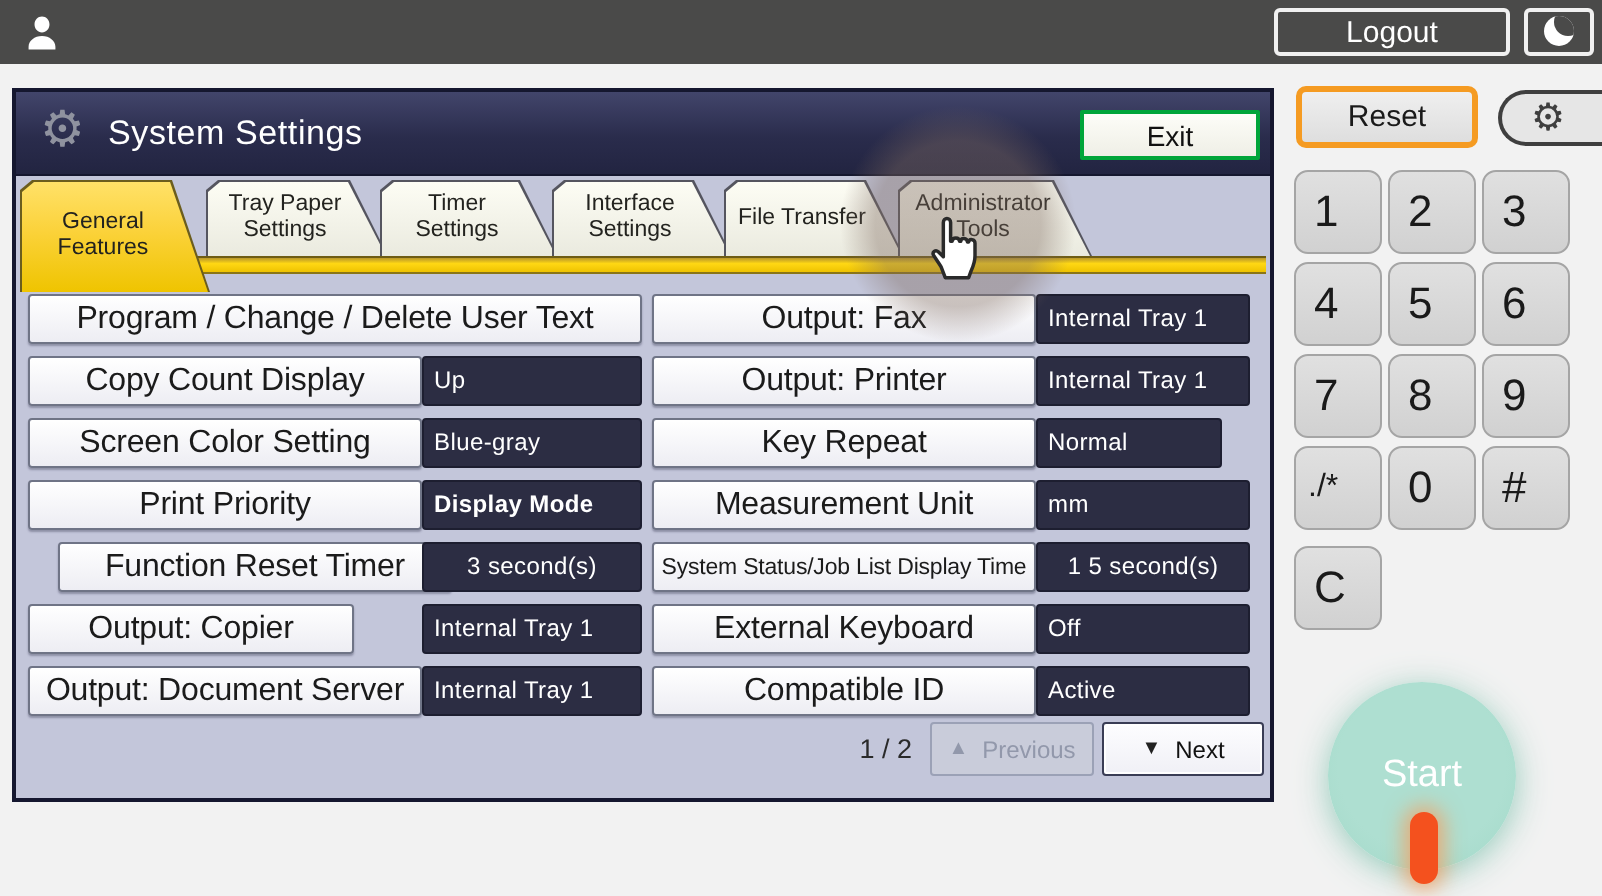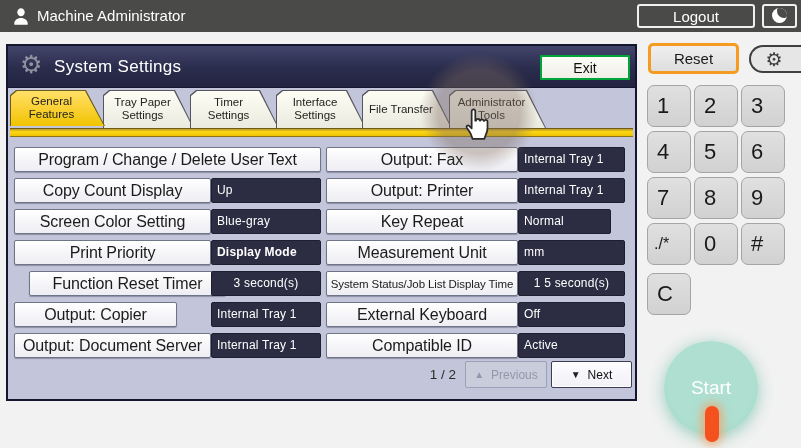--- a/index.html
+++ b/index.html
@@ -39,21 +39,21 @@
   
   .tab { position:absolute; top:44px; height:38px; cursor:pointer; z-index:1; }
   .tab .shape { position:absolute; inset:0;
     clip-path:polygon(0 5px, 6px 0, calc(100% - 19px) 0, 100% 100%, 0 100%);
     background:#55555f; }
   .tab .face { position:absolute; inset:1px 1px 0 1px;
     clip-path:polygon(0 5px, 6px 0, calc(100% - 19px) 0, 100% 100%, 0 100%);
     background:linear-gradient(#fdfdf4, #eaeadf); }
   .tab .lbl { position:absolute; inset:0 15px 0 3px; display:flex; align-items:center;
     justify-content:center; text-align:center; font-size:11.5px; line-height:13px; color:#23231f; }
-  .tab.active { height:36px; z-index:3; }
+  .tab.active { height:56px; z-index:3; }
   .tab.active .shape { background:#6b5d1d; }
   .tab.active .face { background:linear-gradient(#ffe168, #fbd23a 45%, #efc400); }
   .fn-bar { position:absolute; left:2px; top:82px; width:623px; height:9px; z-index:2;
     background:linear-gradient(#b8962a, #ffd814 40%, #eec200);
     border-top:1px solid #6e5c14; border-bottom:1px solid #8a7516; }
 
   
   .skey { position:absolute; height:25px;
     background:linear-gradient(#ffffff, #ededf3); border:1px solid #6f7486; border-radius:2px;
     box-shadow:0 1px 1px rgba(40,42,70,.35), inset 0 1px 0 #fff;
@@ -103,21 +103,20 @@
     background:radial-gradient(closest-side, rgba(126,106,96,.40) 0%, rgba(126,106,96,.40) 70%, rgba(126,106,96,0) 100%); }
   .hand-cursor { position:absolute; left:459px; top:104px; width:38px; height:38px; z-index:50; pointer-events:none; }
 </style>
 </head>
 <body>
 
 <div class="topbar">
   <svg class="user-icon" viewBox="0 0 20 20">
     <path d="M10 10.2c1.9 0 3.4-1.6 3.4-3.6S11.9 3 10 3 6.6 4.6 6.6 6.6 8.1 10.2 10 10.2zm0 1.6c-3.4 0-6.1 2.2-6.1 4.9V18h12.2v-1.3c0-2.7-2.7-4.9-6.1-4.9z" fill="#fff"></path>
   </svg>
-  <div class="user-name">Machine Administrator</div>
   <div class="logout-btn">Logout</div>
   <div class="night-btn">
     <div class="moon"></div>
   </div>
 </div>
 
 <div class="panel">
   <div class="panel-header">
     <span class="header-gear">⚙</span>
     <div class="panel-title">System Settings</div>

